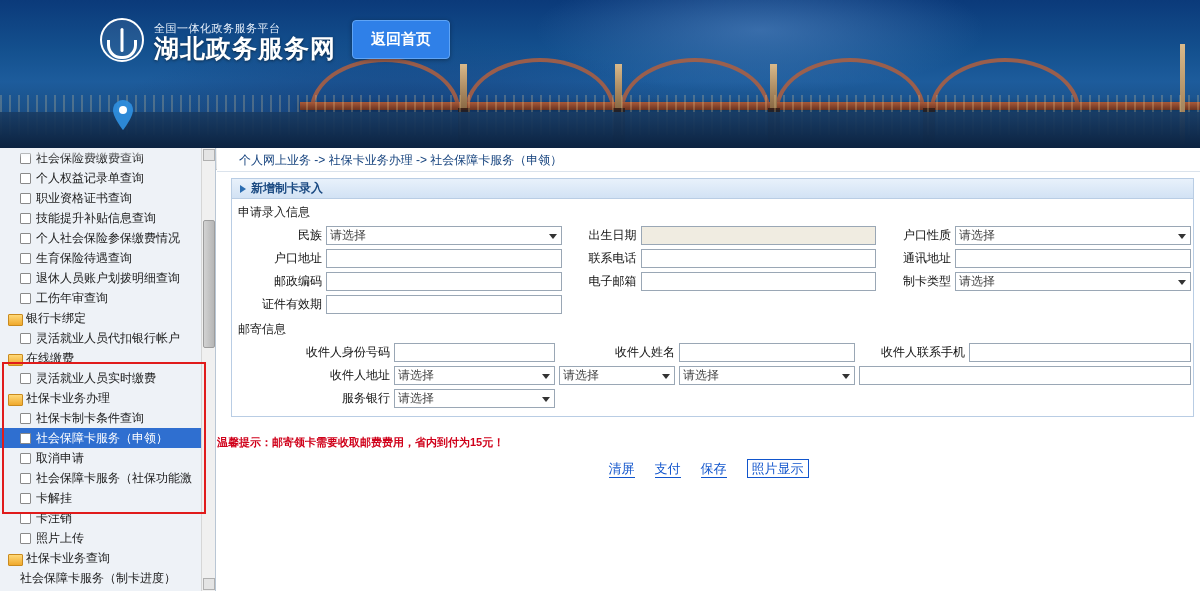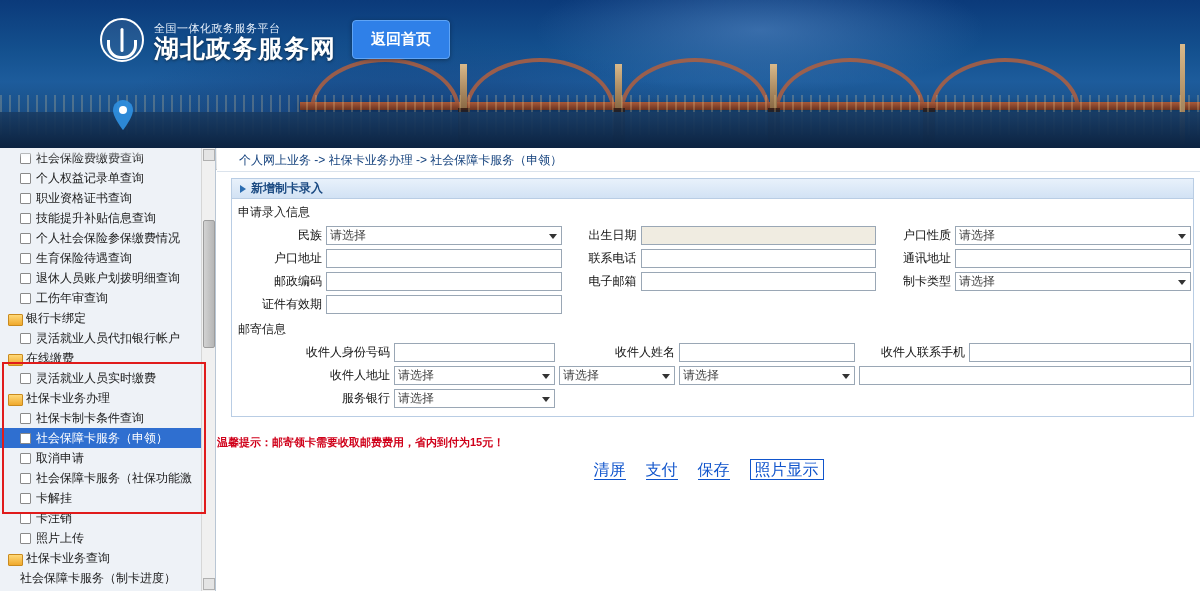--- a/index.html
+++ b/index.html
@@ -207,21 +207,21 @@
     border-top: 5px solid #333;
   }
   .tip {
     color: #d0021b; font-size: 11px; font-weight: bold;
     margin-top: 18px;
   }
   .actions {
     text-align: center; margin-top: 10px;
   }
   .actions a {
-    color: #1155cc; font-size: 16px; margin: 0 10px; text-decoration: none;
+    color: #1155cc; font-size: 13px; margin: 0 10px; text-decoration: none;
     border-bottom: 1px solid #1155cc; padding-bottom: 1px; cursor: pointer;
   }
   .actions a.boxed { border: 1px solid #1155cc; padding: 1px 4px; }
 </style>
 </head>
 <body>
 
 <div id="app">
 
   <div class="banner">

